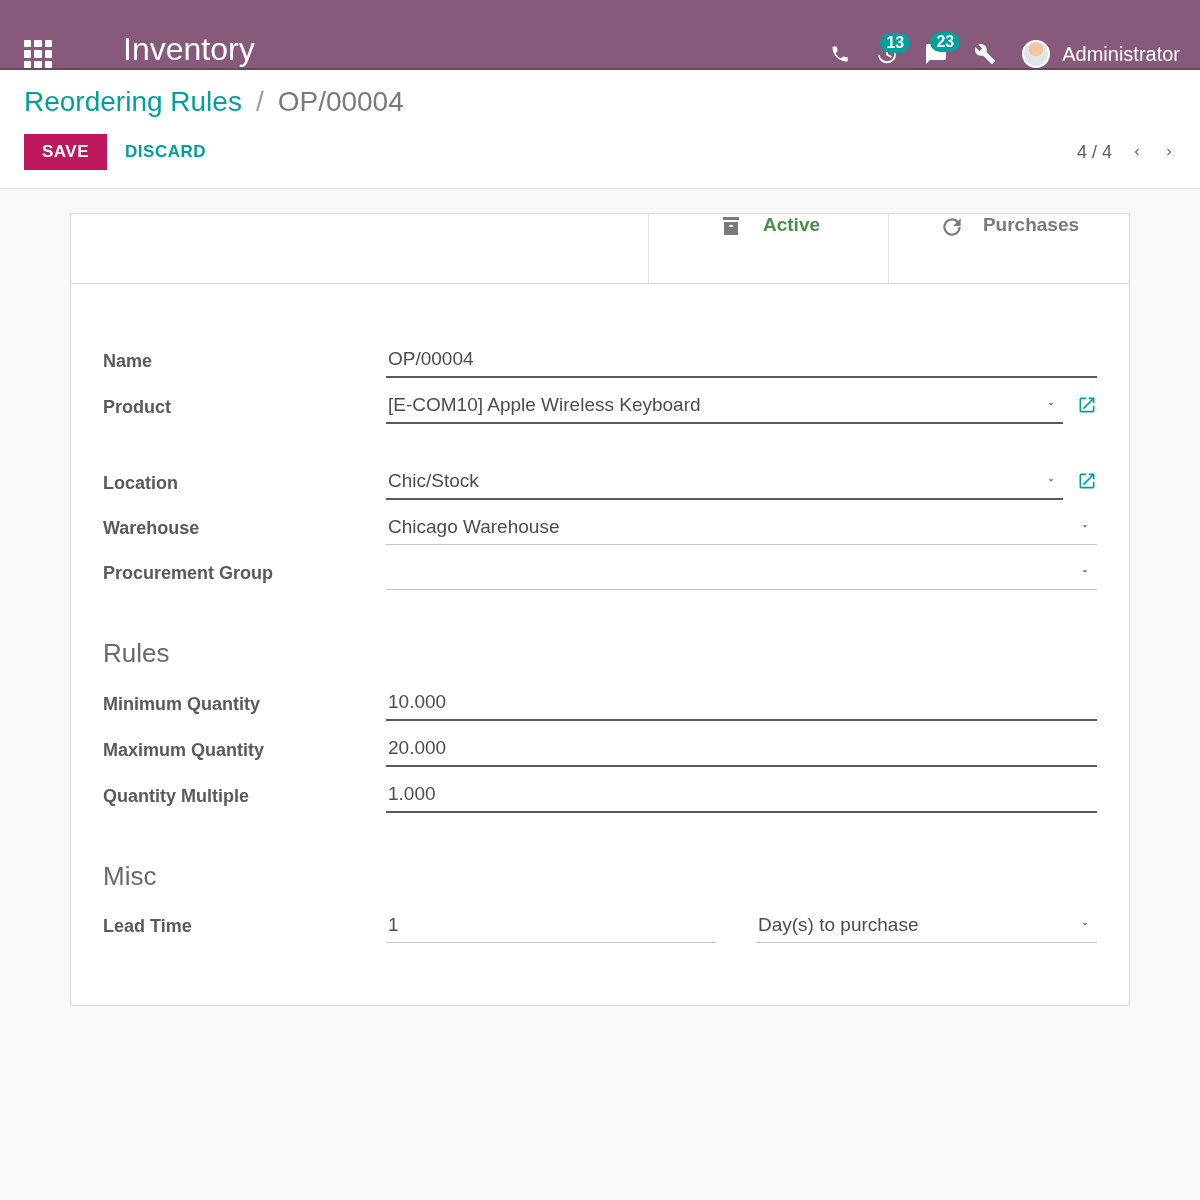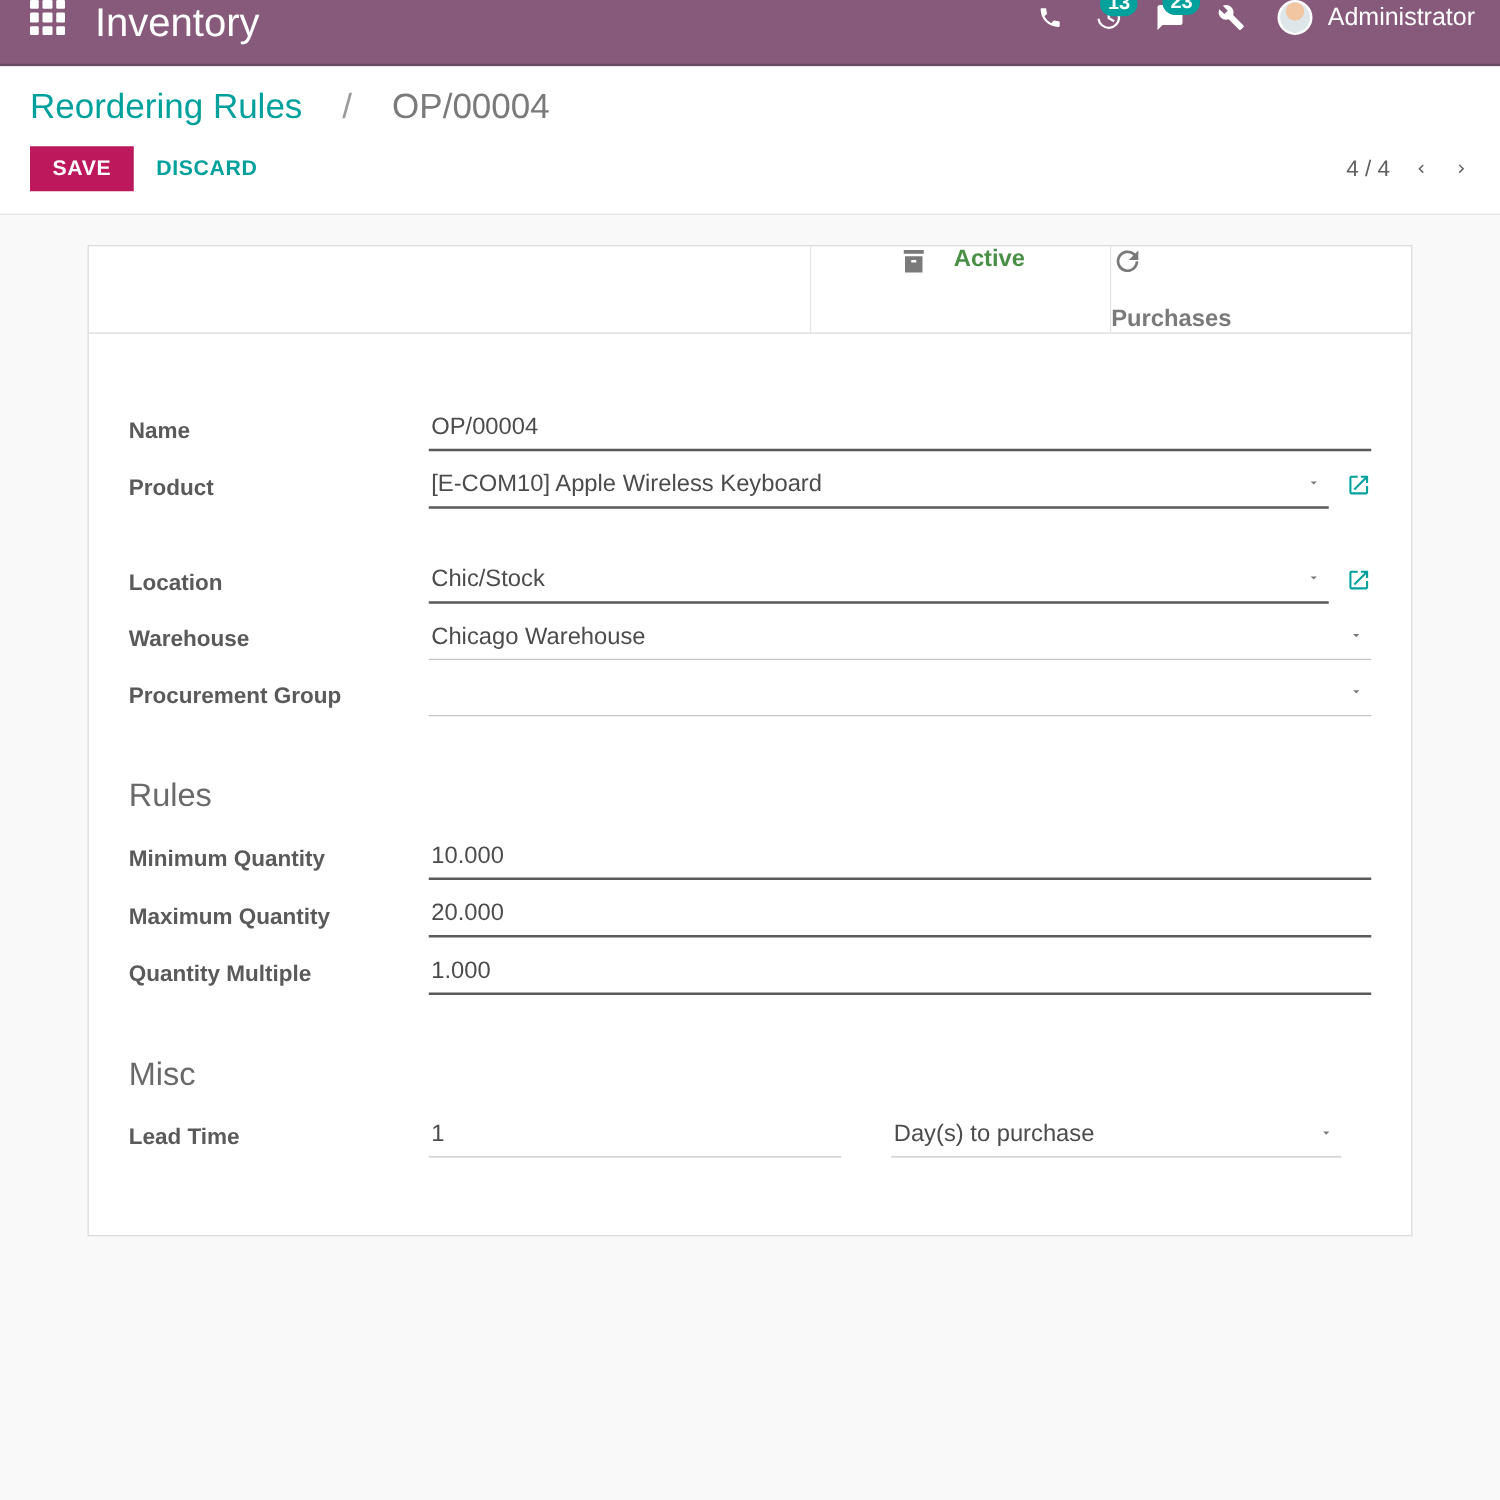--- a/index.html
+++ b/index.html
@@ -6,26 +6,27 @@
   body {
     font-family: -apple-system, "Helvetica Neue", Helvetica, Arial, sans-serif;
     background: #f9f9f9;
     color: #4c4c4c;
     font-size: 16px;
     width: 1200px;
   }
   
   .navbar {
     background: #875a7b;
-    height: 53px;
+    height: 70px;
     display: flex;
-    align-items: flex-start;
+    align-items: flex-end;
     padding: 0 20px 0 24px;
     color: #fff;
     border-bottom: 2px solid #6b4862;
+    gap: 47px;
   }
   .apps-icon {
     width: 28px; height: 28px;
     display: grid;
     grid-template-columns: repeat(3, 1fr);
     grid-template-rows: repeat(3, 1fr);
     gap: 3px;
     margin-right: 24px;
     cursor: pointer;
   }
@@ -45,21 +46,21 @@
   .avatar {
     width: 28px; height: 28px; border-radius: 50%;
     background: radial-gradient(circle at 50% 30%, #f2c6a0 0 34%, #dfe6ea 36% 100%);
     border: 2px solid #fff;
     flex-shrink: 0;
   }
   .user-item { display: flex; align-items: center; gap: 12px; cursor: pointer; }
   .user-name { font-size: 20px; font-weight: 400; }
   
   .control-panel { background: #fff; border-bottom: 1px solid #e2e2e2; padding: 16px 24px 18px 24px; }
-  .breadcrumb { display: flex; align-items: baseline; gap: 32px; margin-bottom: 16px; }
+  .breadcrumb { display: flex; align-items: baseline; gap: 14px; margin-bottom: 16px; }
   .breadcrumb-link { color: #00a09d; font-size: 28px; font-weight: 400; cursor: pointer; }
   .breadcrumb-sep { color: #9a9a9a; font-size: 28px; }
   .breadcrumb-current { color: #7a7a7a; font-size: 28px; }
   .cp-row { display: flex; align-items: center; }
   .btn {
     display: inline-flex; align-items: center; justify-content: center;
     font-weight: 700; font-size: 17px;
     padding: 8px 18px; cursor: pointer; border: none;
     letter-spacing: 0.5px;
   }
@@ -76,26 +77,26 @@
     border: 1px solid #d9d9d9;
     max-width: 1060px;
     margin: 0 auto;
   }
   .stat-buttons { display: flex; border-bottom: 1px solid #d9d9d9; height: 70px; }
   .stat-spacer { flex: 1; border-right: 1px solid #e5e5e5; }
   .stat-btn {
     width: 240px; display: flex; justify-content: center; gap: 18px;
     border-right: 1px solid #e5e5e5; cursor: pointer;
   }
-  .stat-btn:last-child { border-right: none; flex-direction: column; }
+  .stat-btn:last-child { border-right: none; }
   .stat-btn svg { fill: #7a7a7a; }
   .stat-btn .lbl { font-size: 19px; font-weight: 700; color: #7a7a7a; }
   .stat-btn.active .lbl { color: #4a8f46; }
   .form-body { padding: 60px 32px 50px 32px; }
-  .row { display: flex; align-items: center; margin-bottom: 12px; }
+  .row { display: flex; align-items: center; margin-bottom: 12px; gap: 43px; }
   .row .label { width: 240px; font-weight: 700; color: #5a5a5a; font-size: 18px; }
   .row .value { flex: 1; display: flex; align-items: center; gap: 14px; }
   .input-underline {
     flex: 1;
     border: none; border-bottom: 2px solid #5a5a5a;
     font-size: 19px; color: #4c4c4c;
     padding: 4px 2px 6px 2px;
     background: transparent;
     font-family: inherit;
   }

